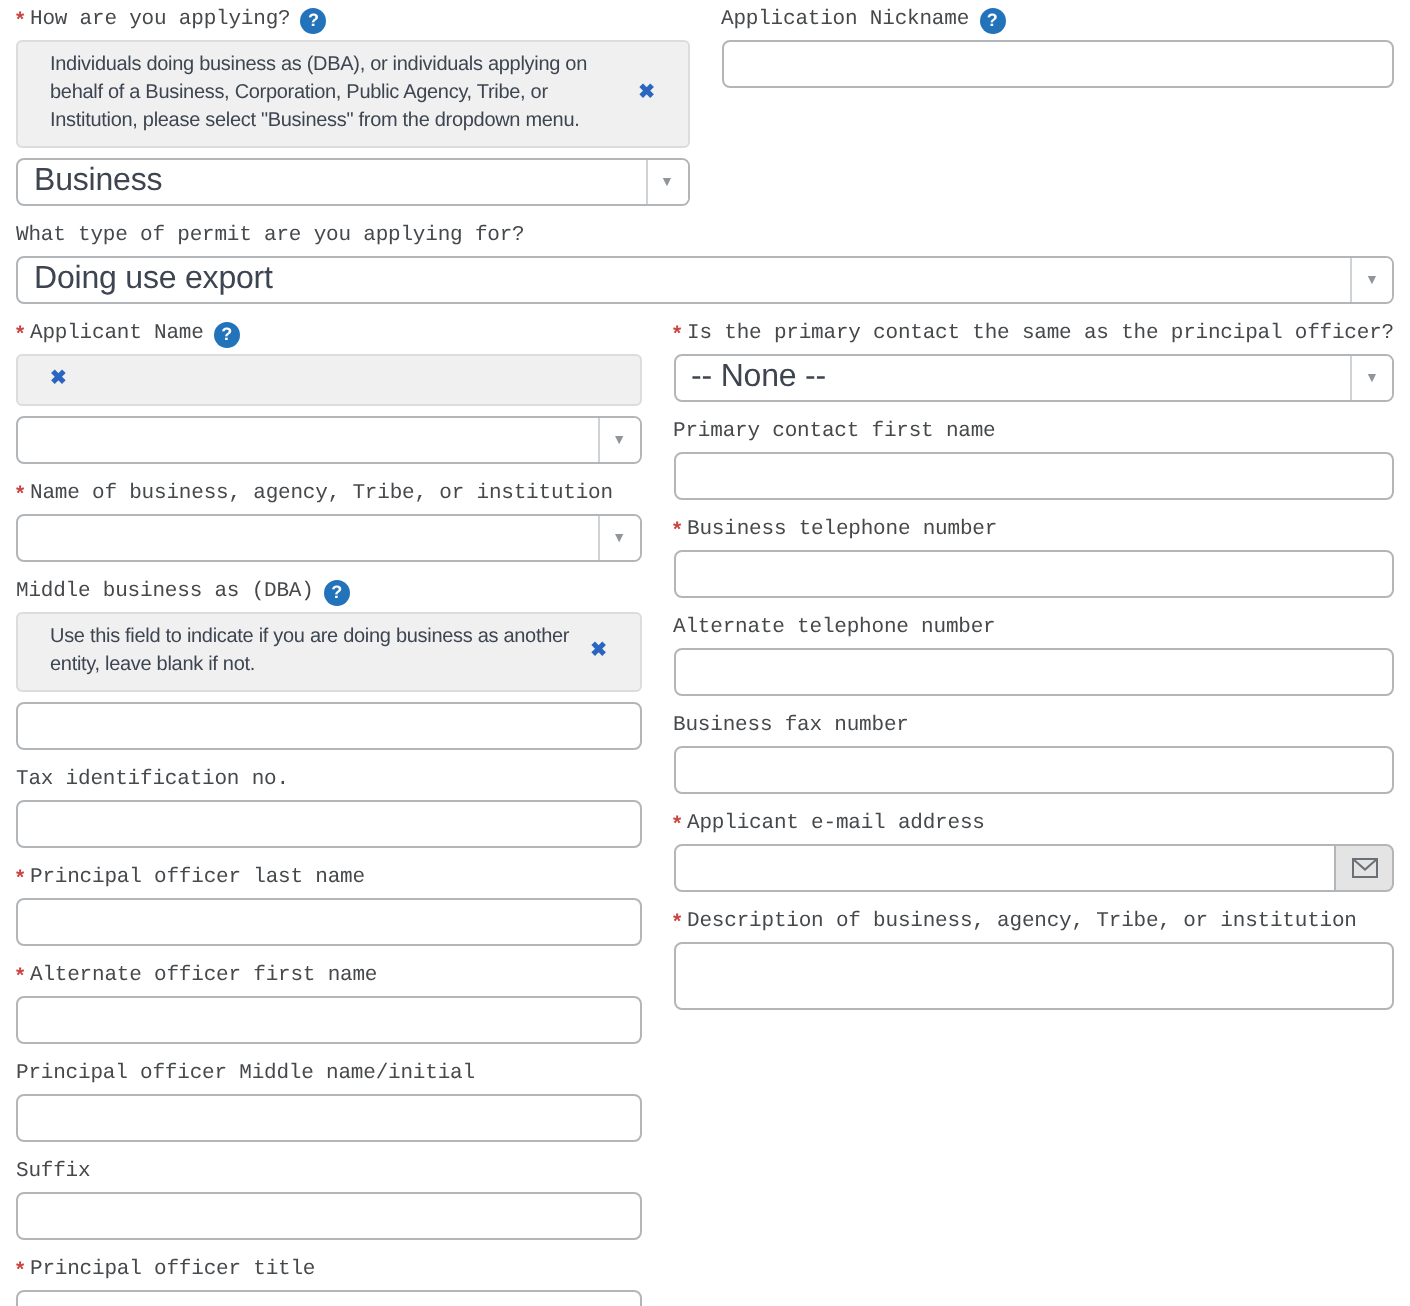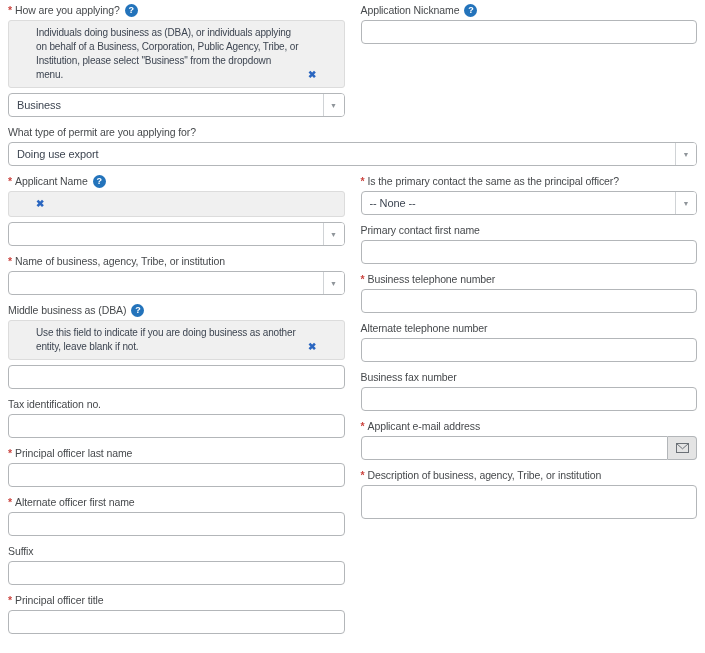--- a/index.html
+++ b/index.html
@@ -3,35 +3,35 @@
 <meta charset="utf-8">
 <style>
   * { margin:0; padding:0; box-sizing:border-box; }
   html,body { width:705px; height:653px; background:#fff; overflow:hidden; }
   body { font-family:"Liberation Sans", sans-serif; color:#3d4551; }
   .page { padding:2px 8px 0 8px; }
   .cols { display:grid; grid-template-columns:1fr 1fr; column-gap:16px; }
   .grp { margin-bottom:7px; }
   .lbl { font-size:10.5px; letter-spacing:-0.1px; line-height:13px; margin-bottom:3px;
          color:#46494c; display:flex; align-items:center; padding-top:2px; }
-  .lbltxt { white-space:nowrap; }
+  .lbltxt { white-space:nowrap;font-family:Liberation Mono, monospace; }
   .req { color:#cb4540; font-weight:700; margin-right:3px; }
   .help { display:inline-flex; flex:0 0 auto; width:13px; height:13px; border-radius:50%;
           background:#2373bb; color:#fff; font-size:9px; font-weight:700;
           align-items:center; justify-content:center; margin-left:5px; cursor:pointer; }
   .helpbox { background:#f0f0f0; border:1px solid #dcdcdc; border-radius:3px;
-             padding:5px 27px; display:flex; align-items:flex-end; gap:8px; margin-bottom:5px; }
+             padding:5px 16px; display:flex; align-items:center; gap:8px; margin-bottom:5px; }
   .helptxt { flex:1; font-size:10px; letter-spacing:-0.15px; line-height:14px; color:#3d4551; }
   .closex { color:#2a66c0; font-size:10px; font-weight:700; line-height:14px; cursor:pointer; }
   .inp { width:100%; height:24px; border:1px solid #b3b6b9; border-radius:4px; padding:0 8px;
          font-family:"Liberation Sans", sans-serif; font-size:10.5px; color:#3d4551;
          background:#fff; outline:none; }
   .sel { display:flex; align-items:stretch; height:24px; border:1px solid #b3b6b9;
          border-radius:4px; background:#fff; cursor:pointer; overflow:hidden; }
-  .selval { flex:1; font-size:11px; letter-spacing:-0.1px; display:flex; align-items:center;
+  .selval { flex:1; font-size:16px; letter-spacing:-0.1px; display:flex; align-items:center;
             padding:0 8px; color:#3d4551; min-height:13px; }
   .caretbox { width:21px; border-left:1px solid #d0d3d6; display:flex; align-items:center;
               justify-content:center; background:#fff; }
   .caret { font-size:7px; color:#8f959a; }
   .igroup { display:flex; align-items:stretch; height:24px; }
   .inp.grouped { border-radius:4px 0 0 4px; flex:1; }
   .addon { width:29px; background:#e4e4e4; border:1px solid #b3b6b9; border-left:none;
            border-radius:0 4px 4px 0; display:flex; align-items:center; justify-content:center;
            cursor:pointer; }
   .ta { width:100%; height:34px; border:1px solid #b3b6b9; border-radius:4px; padding:4px 8px;
@@ -148,20 +148,26 @@
       </div>
 
       <div class="grp">
         <div class="lbl">
           <span class="req">*</span>
           <span class="lbltxt">Alternate officer first name</span>
         </div>
         <input class="inp" type="text" value="" style="">
       </div>
 
+      <div class="grp">
+        <div class="lbl">
+          <span class="lbltxt">Principal officer Middle name/initial</span>
+        </div>
+        <input class="inp" type="text" value="" style="">
+      </div>
 
       <div class="grp">
         <div class="lbl">
           <span class="lbltxt">Suffix</span>
         </div>
         <input class="inp" type="text" value="" style="">
       </div>
 
       <div class="grp">
         <div class="lbl">

